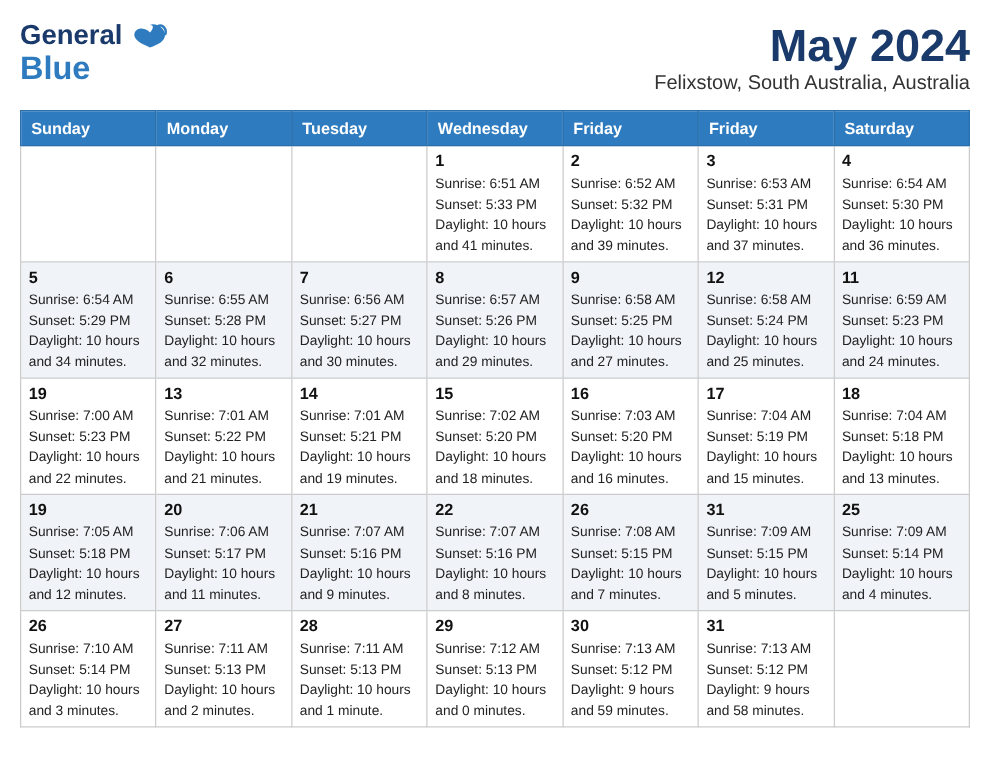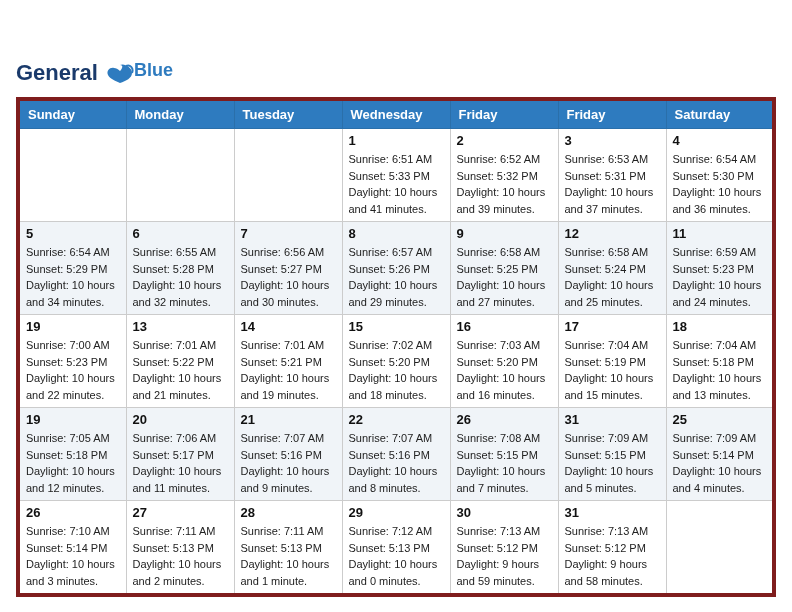--- a/index.html
+++ b/index.html
@@ -11,39 +11,39 @@
       padding: 16px;
     }
     .header {
       display: flex;
       align-items: flex-start;
       justify-content: space-between;
       margin-bottom: 12px;
     }
     .logo {
       display: flex;
+      flex-direction: column;
       align-items: flex-start;
-      margin-top: 45px;
     }
     .title-block {
       text-align: right;
     }
     .main-title {
       font-size: 36px;
       font-weight: bold;
       color: #1a3a6b;
     }
     .subtitle {
       font-size: 16px;
       color: #333;
     }
     .calendar {
       width: 100%;
       border-collapse: collapse;
-      border: 4px solid #7f1d1d;
+      border: 1px solid #7f1d1d;
     }
     .calendar th {
       background-color: #2e7bbf;
       color: #fff;
       font-size: 13px;
       font-weight: bold;
       padding: 6px 8px;
       text-align: left;
       border: 1px solid #2a6faa;
     }
@@ -84,21 +84,25 @@
   <div class="logo">
     <div style="display:flex; align-items:center; gap:4px;">
       <div style="font-size:22px; font-weight:bold; color:#1a3a6b; line-height:1.1;">
         <span style="color:#1a3a6b;">General</span>
         <svg style="display:inline-block; vertical-align:middle; margin-left:2px;" width="28" height="22" viewBox="0 0 28 22">
           <path d="M14 2 C18 0, 26 4, 26 10 C26 15, 20 18, 14 20 C10 18, 4 16, 2 12 C0 8, 4 4, 8 5 C10 5, 12 6, 14 8 C16 6, 18 2, 14 2Z" fill="#2e7bbf"></path>
           <path d="M20 3 C24 1, 28 5, 26 10" stroke="#2e7bbf" stroke-width="2" fill="none"></path>
         </svg>
       </div>
     </div>
-    <div style="font-size:18px; font-weight:bold; color:#2e7bbf; line-height:1.1;">Blue</div>
+    <div style="font-size:26px; font-weight:bold; color:#2e7bbf; line-height:1.1;">Blue</div>
+  </div>
+  <div class="title-block">
+    <div class="main-title">May 2024</div>
+    <div class="subtitle">Felixstow, South Australia, Australia</div>
   </div>
 </div>
 
 <table class="calendar">
   <thead>
     <tr>
     <th>Sunday</th>
         <th>Monday</th>
         <th>Tuesday</th>
         <th>Wednesday</th>

